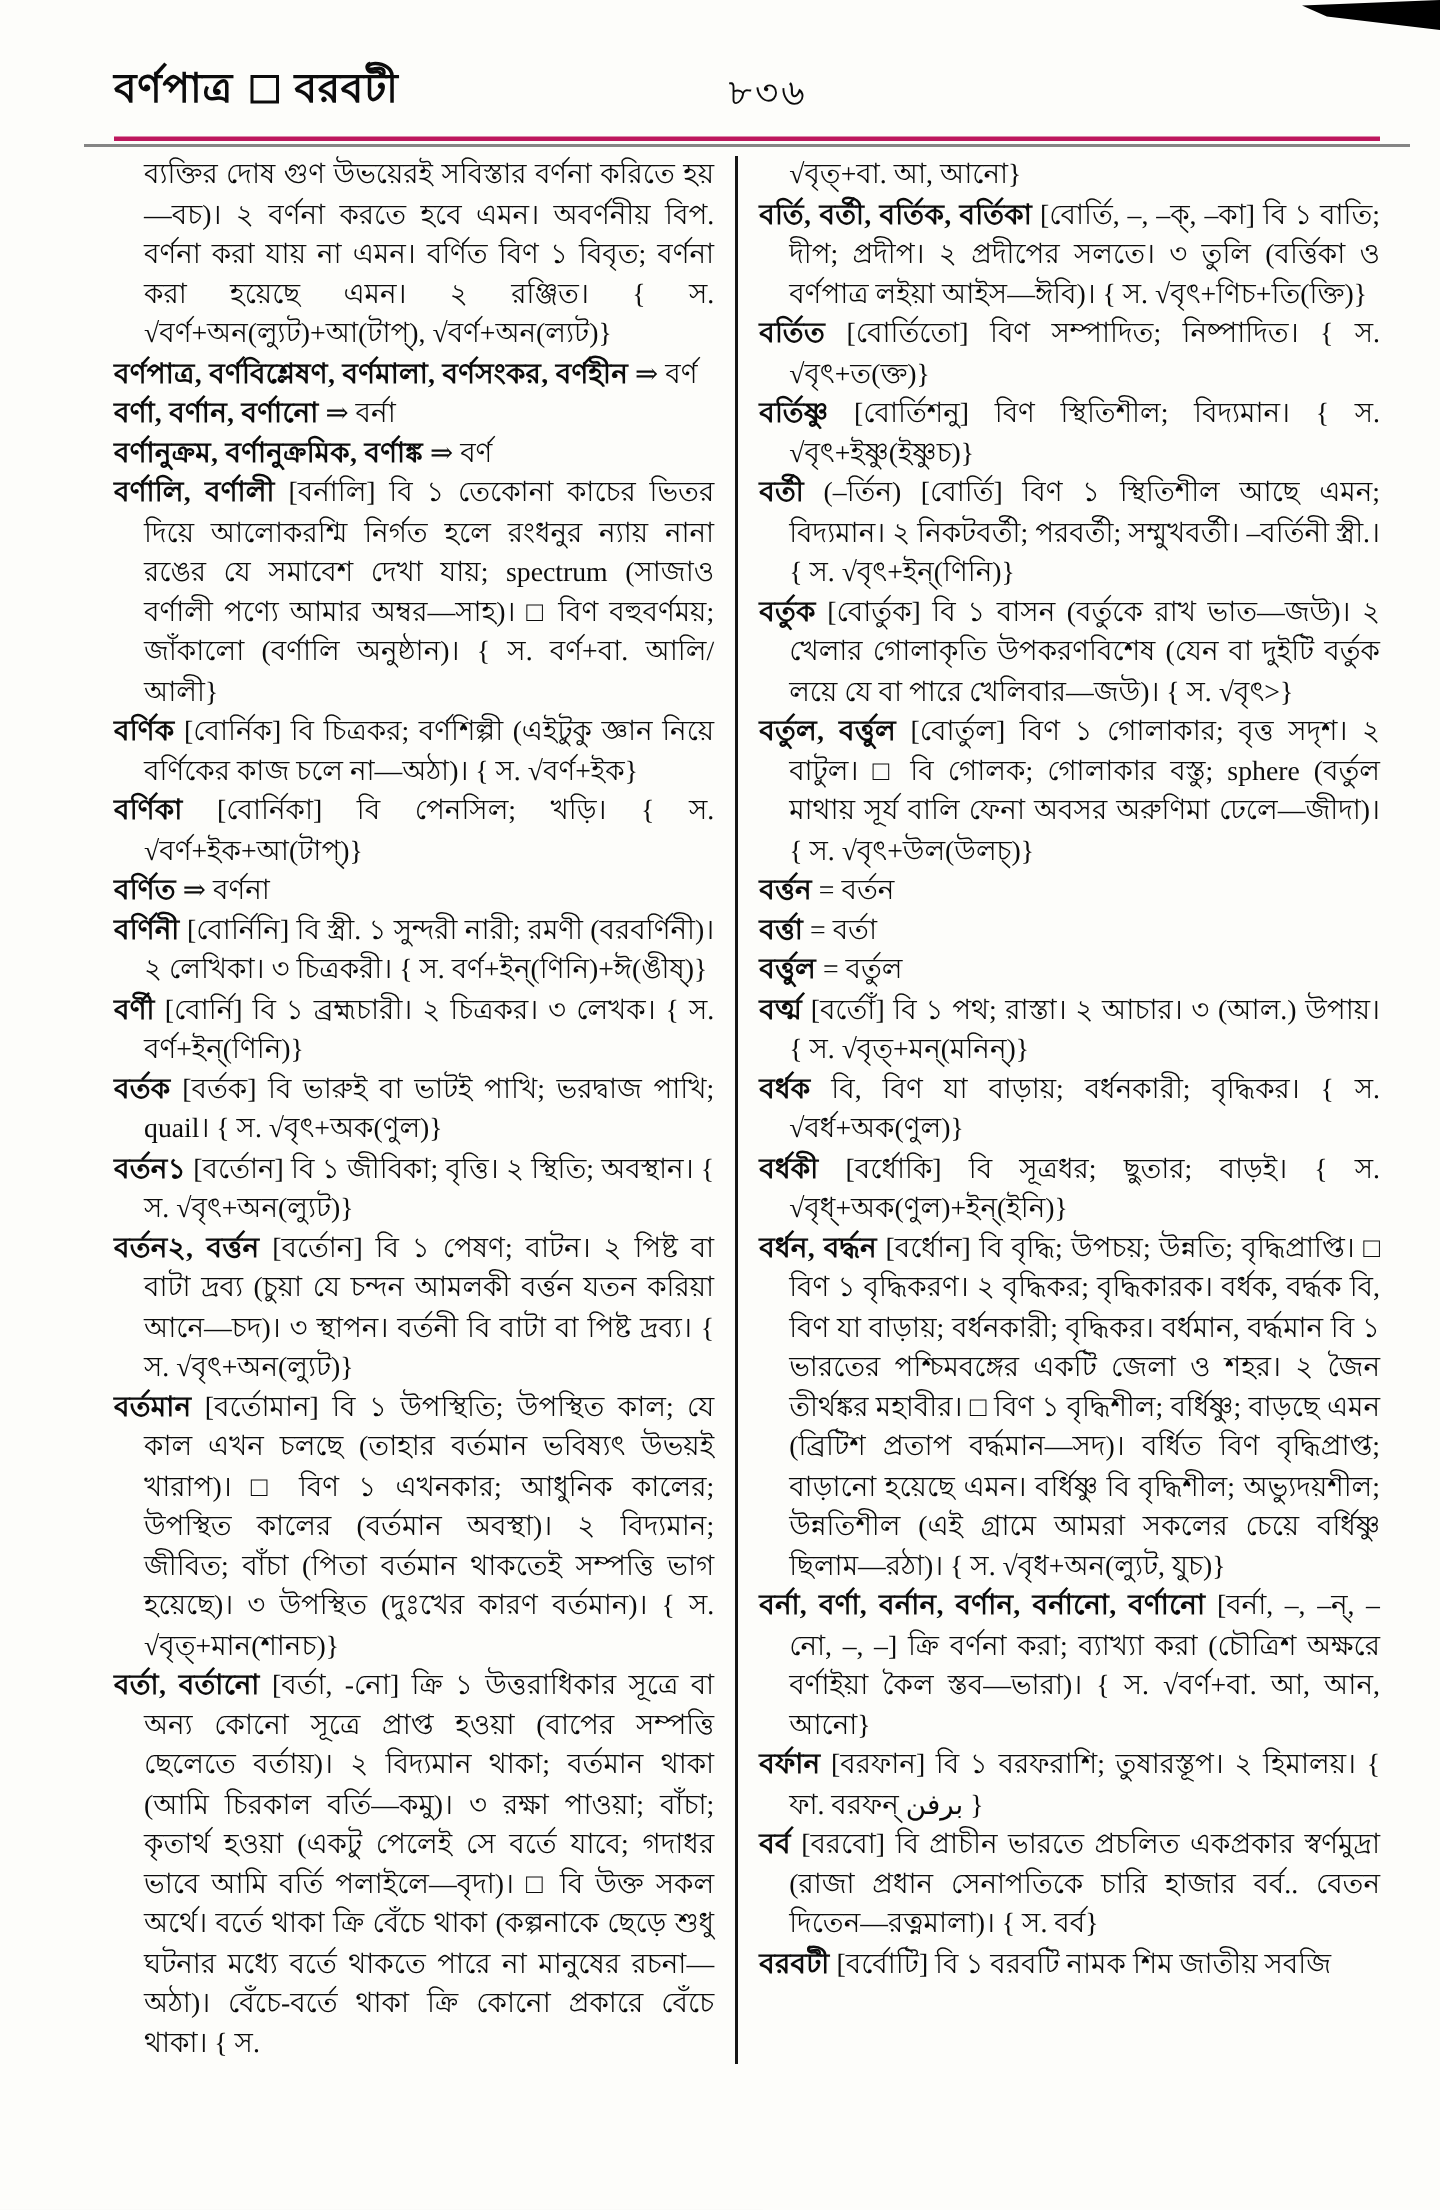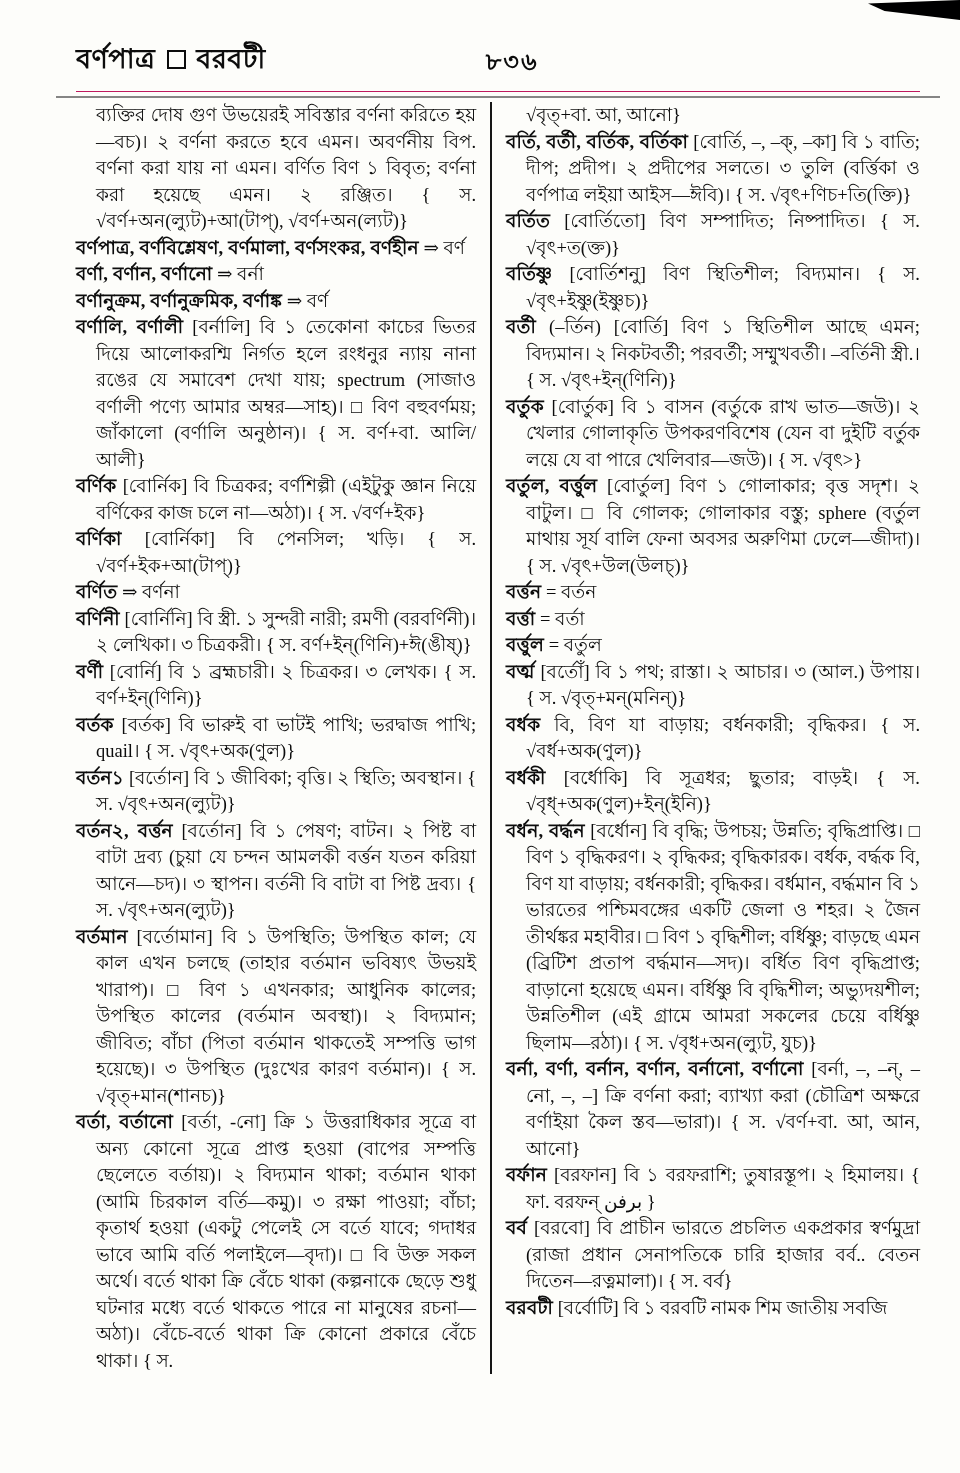--- a/index.html
+++ b/index.html
@@ -19,37 +19,37 @@
   }
   
   .scan-wedge{
     position:absolute;top:0;right:0;width:92px;height:20px;
     background:#000;
     clip-path:polygon(100% 0,100% 100%,18% 55%,0 18%);
   }
   .hdr{
     display:flex;align-items:flex-end;
     padding-bottom:8px;
-    border-bottom:1px solid #be185d;
+    border-bottom:3px solid #be185d;
     position:relative;
   }
   .hdr::after{ 
     content:"";position:absolute;left:-20px;right:-20px;bottom:-7px;height:2px;
     background:#222;opacity:.55;
   }
   .guide{
     font-weight:bold;font-size:27px;letter-spacing:.5px;
   }
   .guide .sq{
     display:inline-block;width:15px;height:15px;border:2px solid #0c0c0c;
     margin:0 10px 0 12px;vertical-align:baseline;transform:translateY(1px);
     font-size:0;
   }
   .pageno{
-    font-size:24px;font-weight:bold;
+    font-size:24px;font-weight:normal;
     margin-left:220px;
     letter-spacing:2px;
   }
   .columns{
     display:flex;
     margin-top:10px;
     align-items:stretch;
   }
   .col{
     width:406px;

